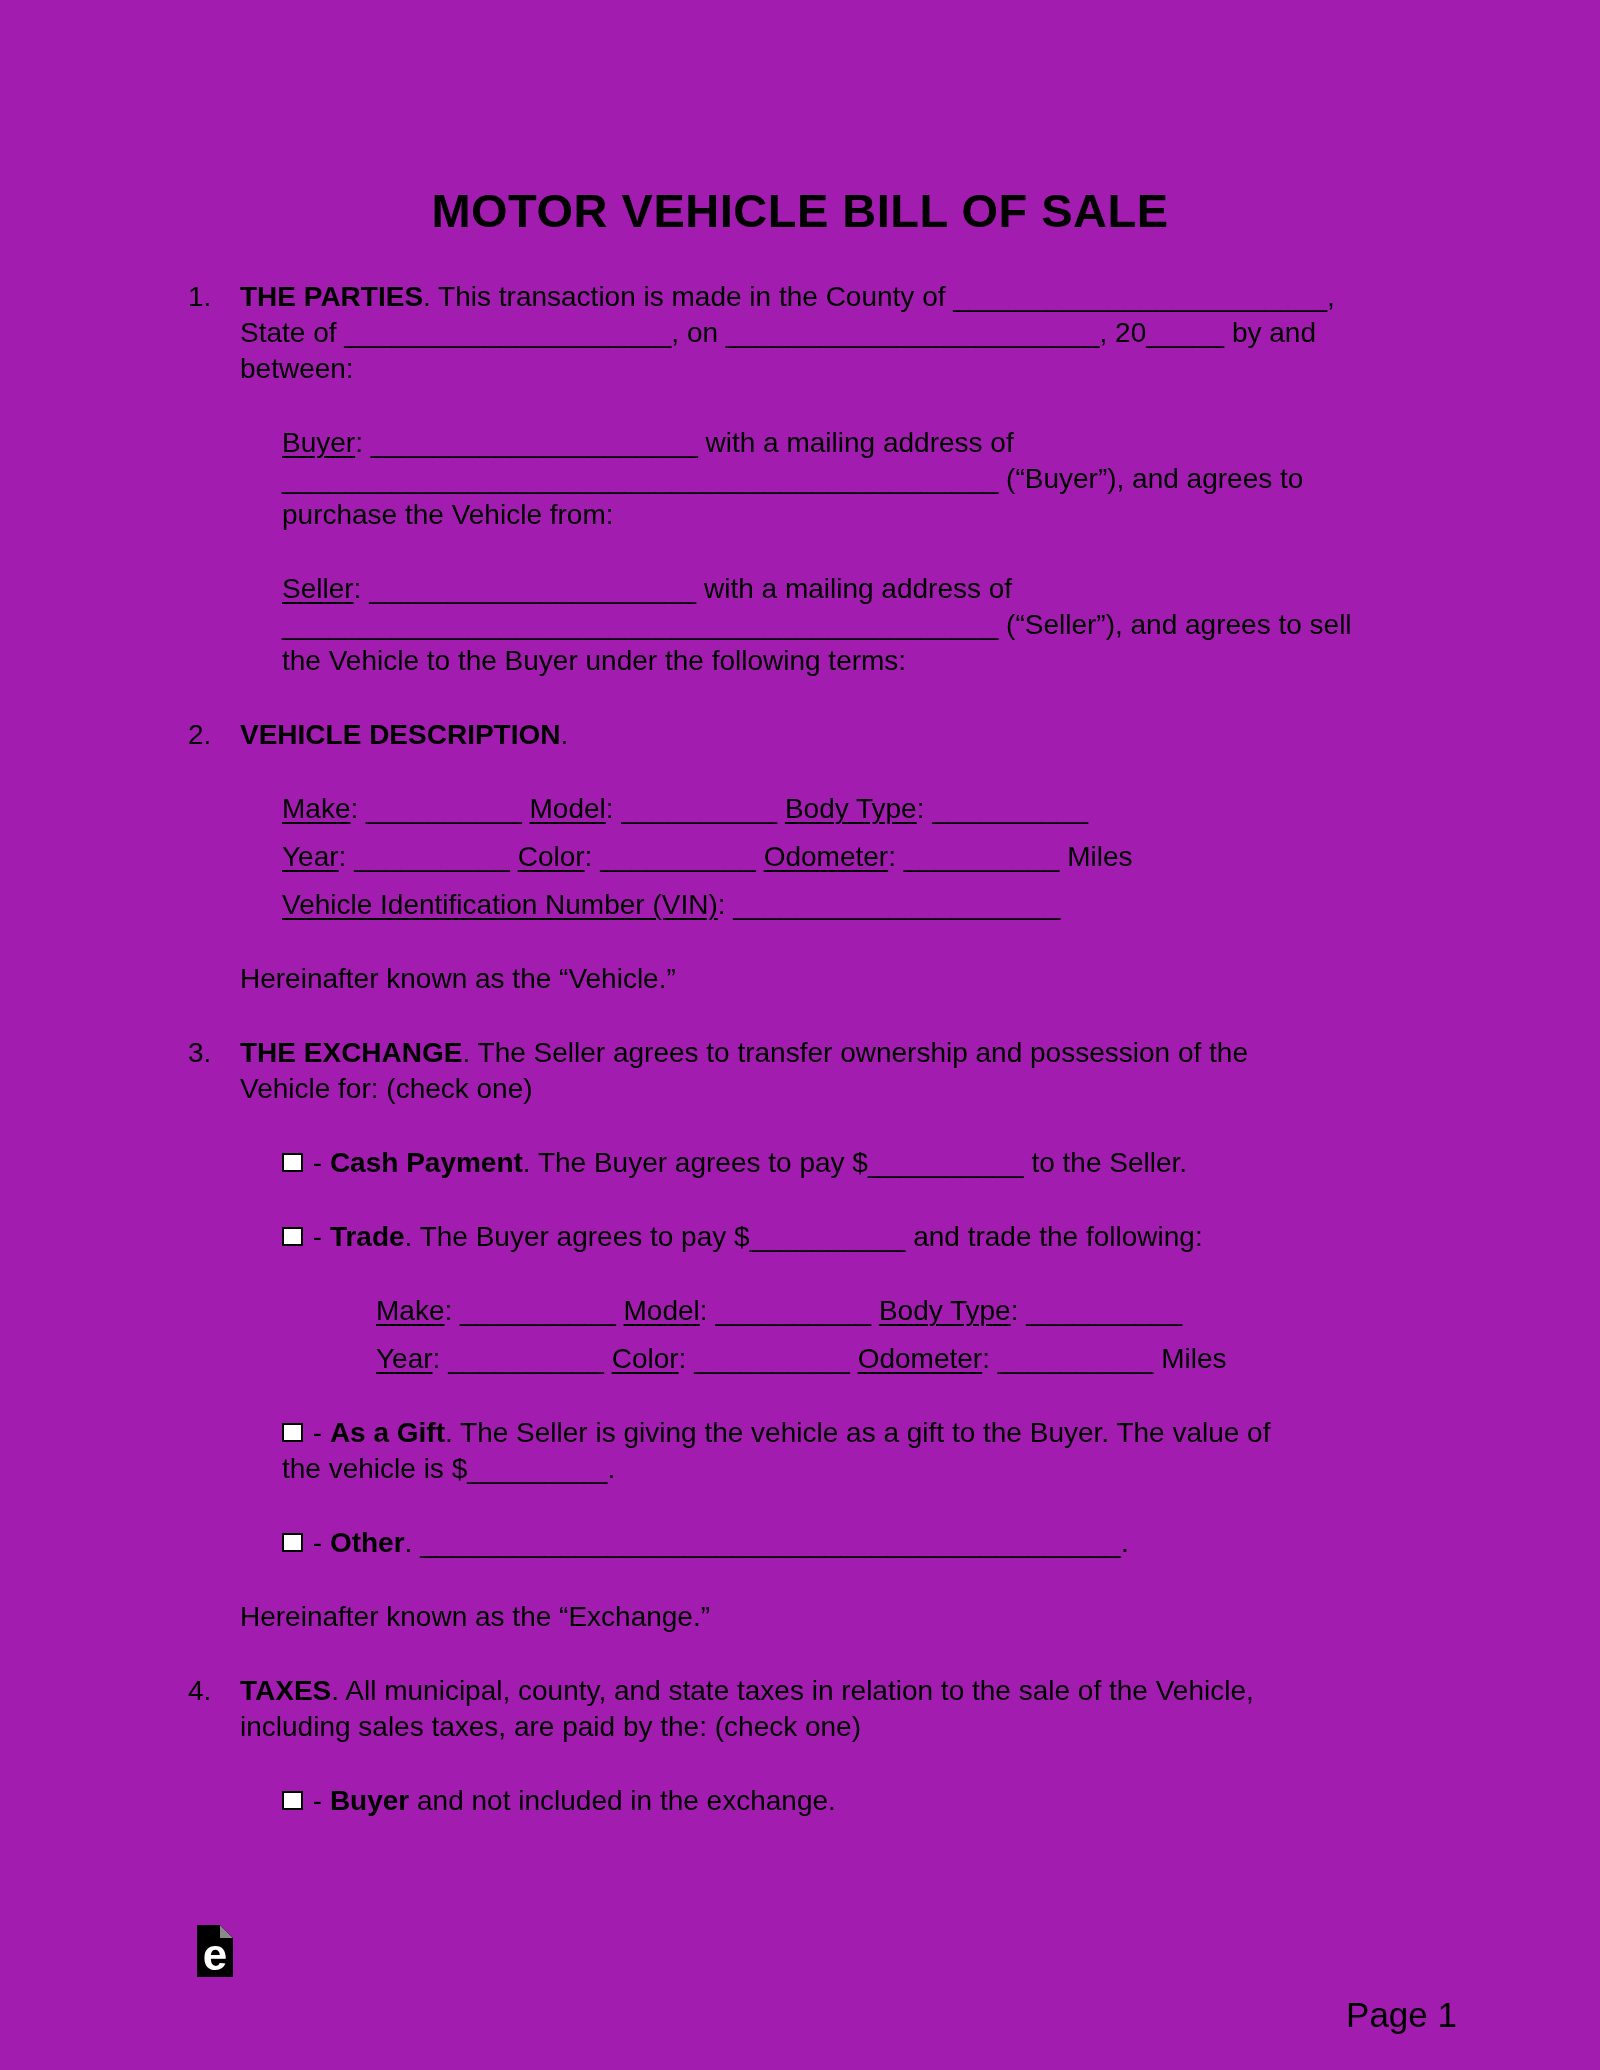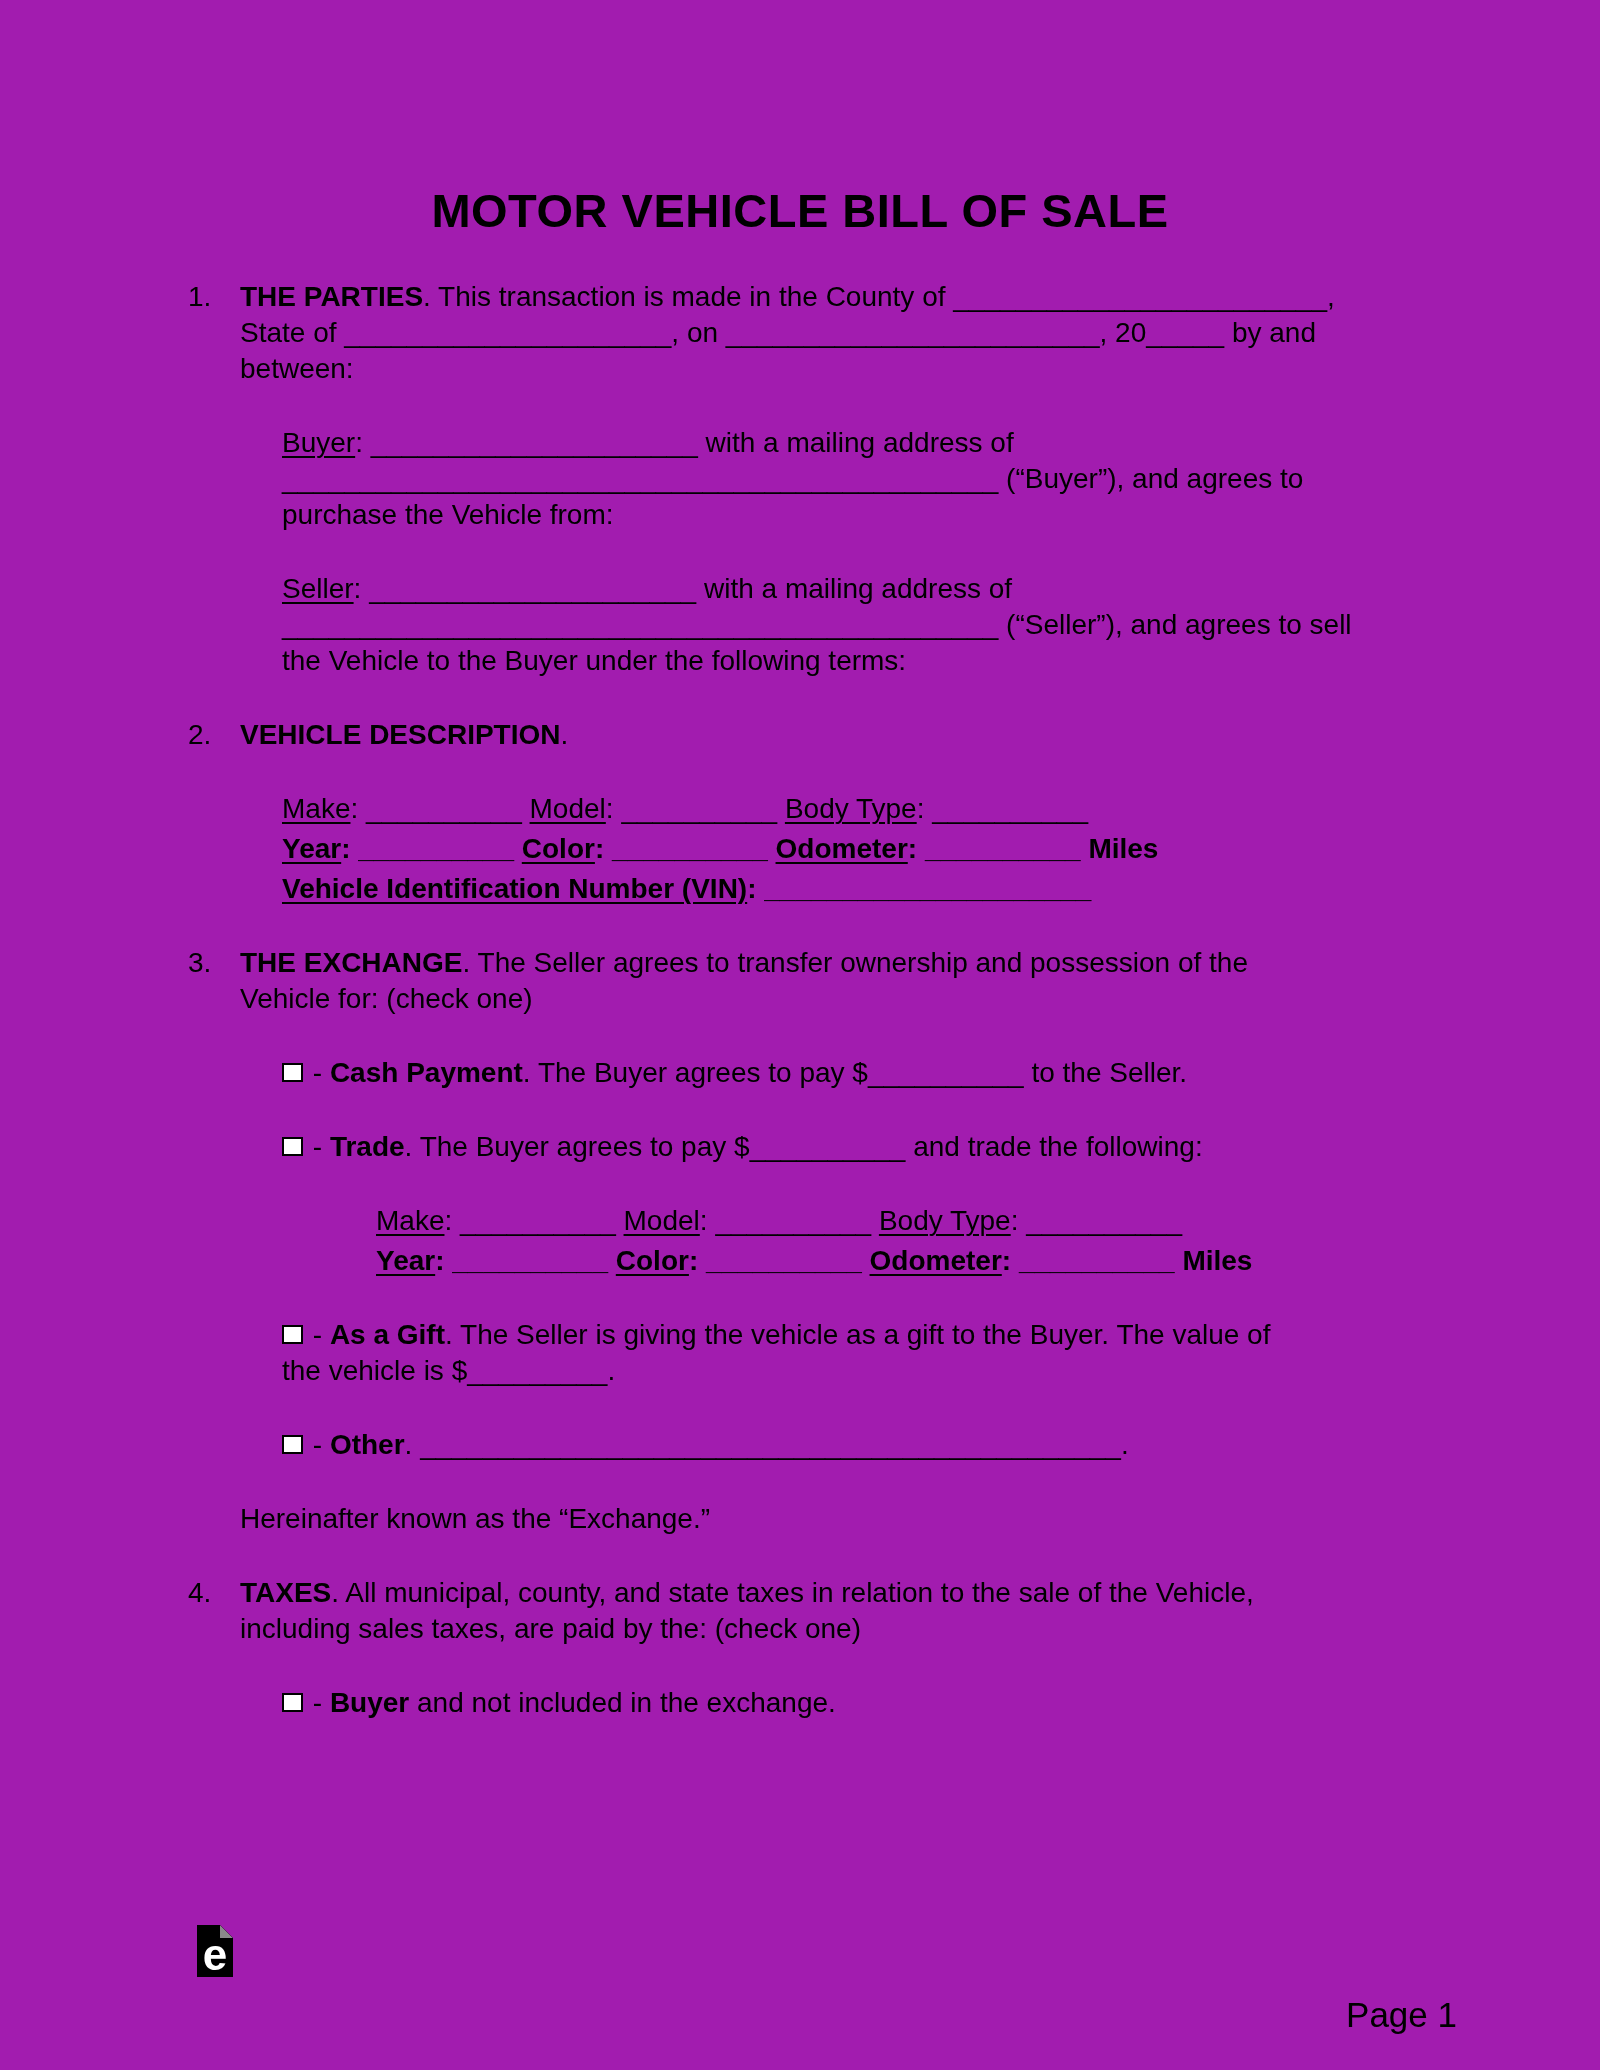--- a/index.html
+++ b/index.html
@@ -11,21 +11,21 @@
   .title{
     position:absolute;top:184px;left:0;width:1600px;margin:0;
     text-align:center;font-size:47px;line-height:54px;font-weight:bold;
     letter-spacing:0.5px;
   }
   .content{
     position:absolute;left:188px;top:279px;width:1224px;
     font-size:28px;line-height:36px;
   }
   .blk{margin-top:38px;}
-  .blk.tight{margin-top:4px;font-weight:bold;}
+  .blk.tight{margin-top:12px;}
   .content > .blk:first-child{margin-top:0;}
   .hang{position:relative;padding-left:52px;}
   .num{position:absolute;left:0;top:0;}
   .ind1{margin-left:94px;}
   .ind2{margin-left:188px;}
   .b{font-weight:bold;}
   .ul{text-decoration:underline;text-decoration-thickness:2px;text-underline-offset:4px;}
   .cb{
     display:inline-block;width:17px;height:15px;border:2.5px solid #000;
     vertical-align:0px;margin-right:2px;background:#fff;
@@ -54,20 +54,21 @@
   <h1 class="title">MOTOR VEHICLE BILL OF SALE</h1>
 
   <div class="content">
       <div class="blk hang"><span class="num">1.</span><span class="b">THE PARTIES</span><span>. This transaction is made in the County of </span><span class="blank">________________________</span><span>,</span><br><span>State of </span><span class="blank">_____________________</span><span>, on </span><span class="blank">________________________</span><span>, 20</span><span class="blank">_____</span><span> by and</span><br><span>between:</span></div>
       <div class="blk ind1"><span class="ul">Buyer</span><span>: </span><span class="blank">_____________________</span><span> with a mailing address of</span><br><span class="blank">______________________________________________</span><span> (“Buyer”), and agrees to</span><br><span>purchase the Vehicle from:</span></div>
       <div class="blk ind1"><span class="ul">Seller</span><span>: </span><span class="blank">_____________________</span><span> with a mailing address of</span><br><span class="blank">______________________________________________</span><span> (“Seller”), and agrees to sell</span><br><span>the Vehicle to the Buyer under the following terms:</span></div>
       <div class="blk hang"><span class="num">2.</span><span class="b">VEHICLE DESCRIPTION</span><span>.</span></div>
       <div class="blk ind1"><span class="ul">Make</span><span>: </span><span class="blank">__________</span><span> </span><span class="ul">Model</span><span>: </span><span class="blank">__________</span><span> </span><span class="ul">Body Type</span><span>: </span><span class="blank">__________</span></div>
       <div class="blk ind1 tight"><span class="ul">Year</span><span>: </span><span class="blank">__________</span><span> </span><span class="ul">Color</span><span>: </span><span class="blank">__________</span><span> </span><span class="ul">Odometer</span><span>: </span><span class="blank">__________</span><span> Miles</span></div>
       <div class="blk ind1 tight"><span class="ul">Vehicle Identification Number (VIN)</span><span>: </span><span class="blank">_____________________</span></div>
+      <div class="blk hang plain"><span>Hereinafter known as the “Vehicle.”</span></div>
       <div class="blk hang"><span class="num">3.</span><span class="b">THE EXCHANGE</span><span>. The Seller agrees to transfer ownership and possession of the</span><br><span>Vehicle for: (check one)</span></div>
       <div class="blk ind1"><span class="cb"></span><span> - </span><span class="b">Cash Payment</span><span>. The Buyer agrees to pay $</span><span class="blank">__________</span><span> to the Seller.</span></div>
       <div class="blk ind1"><span class="cb"></span><span> - </span><span class="b">Trade</span><span>. The Buyer agrees to pay $</span><span class="blank">__________</span><span> and trade the following:</span></div>
       <div class="blk ind2"><span class="ul">Make</span><span>: </span><span class="blank">__________</span><span> </span><span class="ul">Model</span><span>: </span><span class="blank">__________</span><span> </span><span class="ul">Body Type</span><span>: </span><span class="blank">__________</span></div>
       <div class="blk ind2 tight"><span class="ul">Year</span><span>: </span><span class="blank">__________</span><span> </span><span class="ul">Color</span><span>: </span><span class="blank">__________</span><span> </span><span class="ul">Odometer</span><span>: </span><span class="blank">__________</span><span> Miles</span></div>
       <div class="blk ind1"><span class="cb"></span><span> - </span><span class="b">As a Gift</span><span>. The Seller is giving the vehicle as a gift to the Buyer. The value of</span><br><span>the vehicle is $</span><span class="blank">_________</span><span>.</span></div>
       <div class="blk ind1"><span class="cb"></span><span> - </span><span class="b">Other</span><span>. </span><span class="blank">_____________________________________________</span><span>.</span></div>
       <div class="blk hang plain"><span>Hereinafter known as the “Exchange.”</span></div>
       <div class="blk hang"><span class="num">4.</span><span class="b">TAXES</span><span>. All municipal, county, and state taxes in relation to the sale of the Vehicle,</span><br><span>including sales taxes, are paid by the: (check one)</span></div>
       <div class="blk ind1"><span class="cb"></span><span> - </span><span class="b">Buyer</span><span> and not included in the exchange.</span></div>

